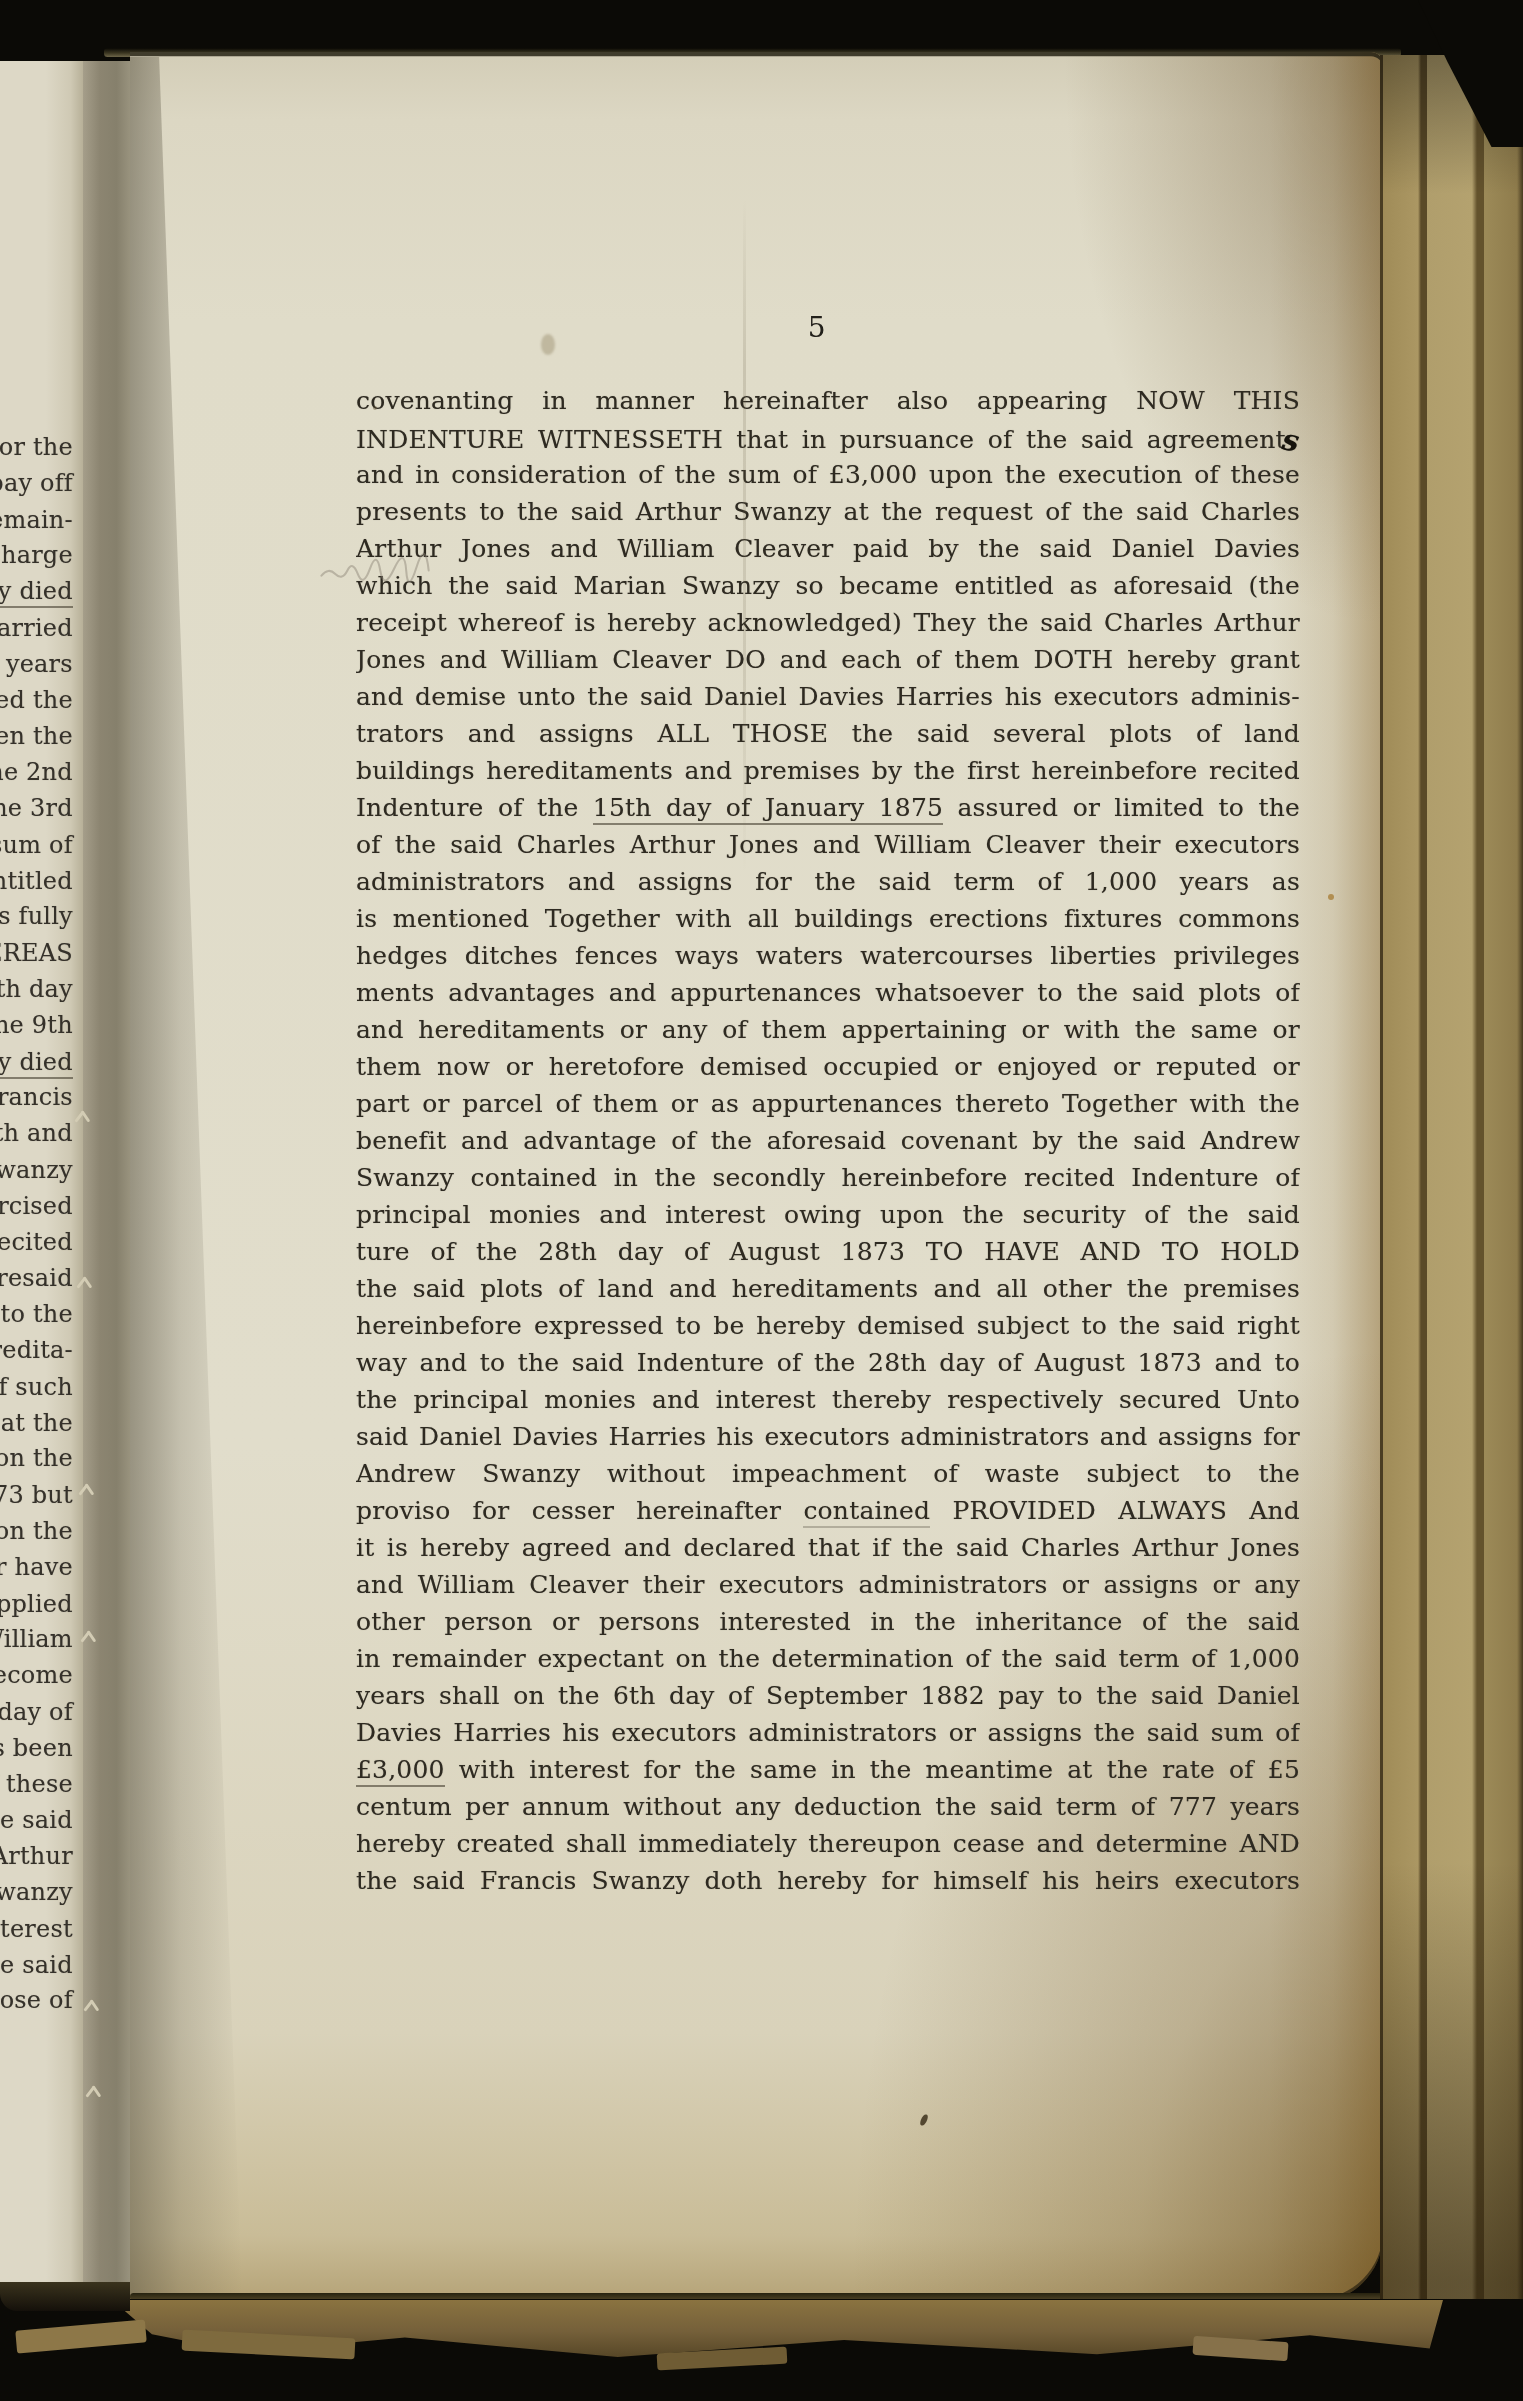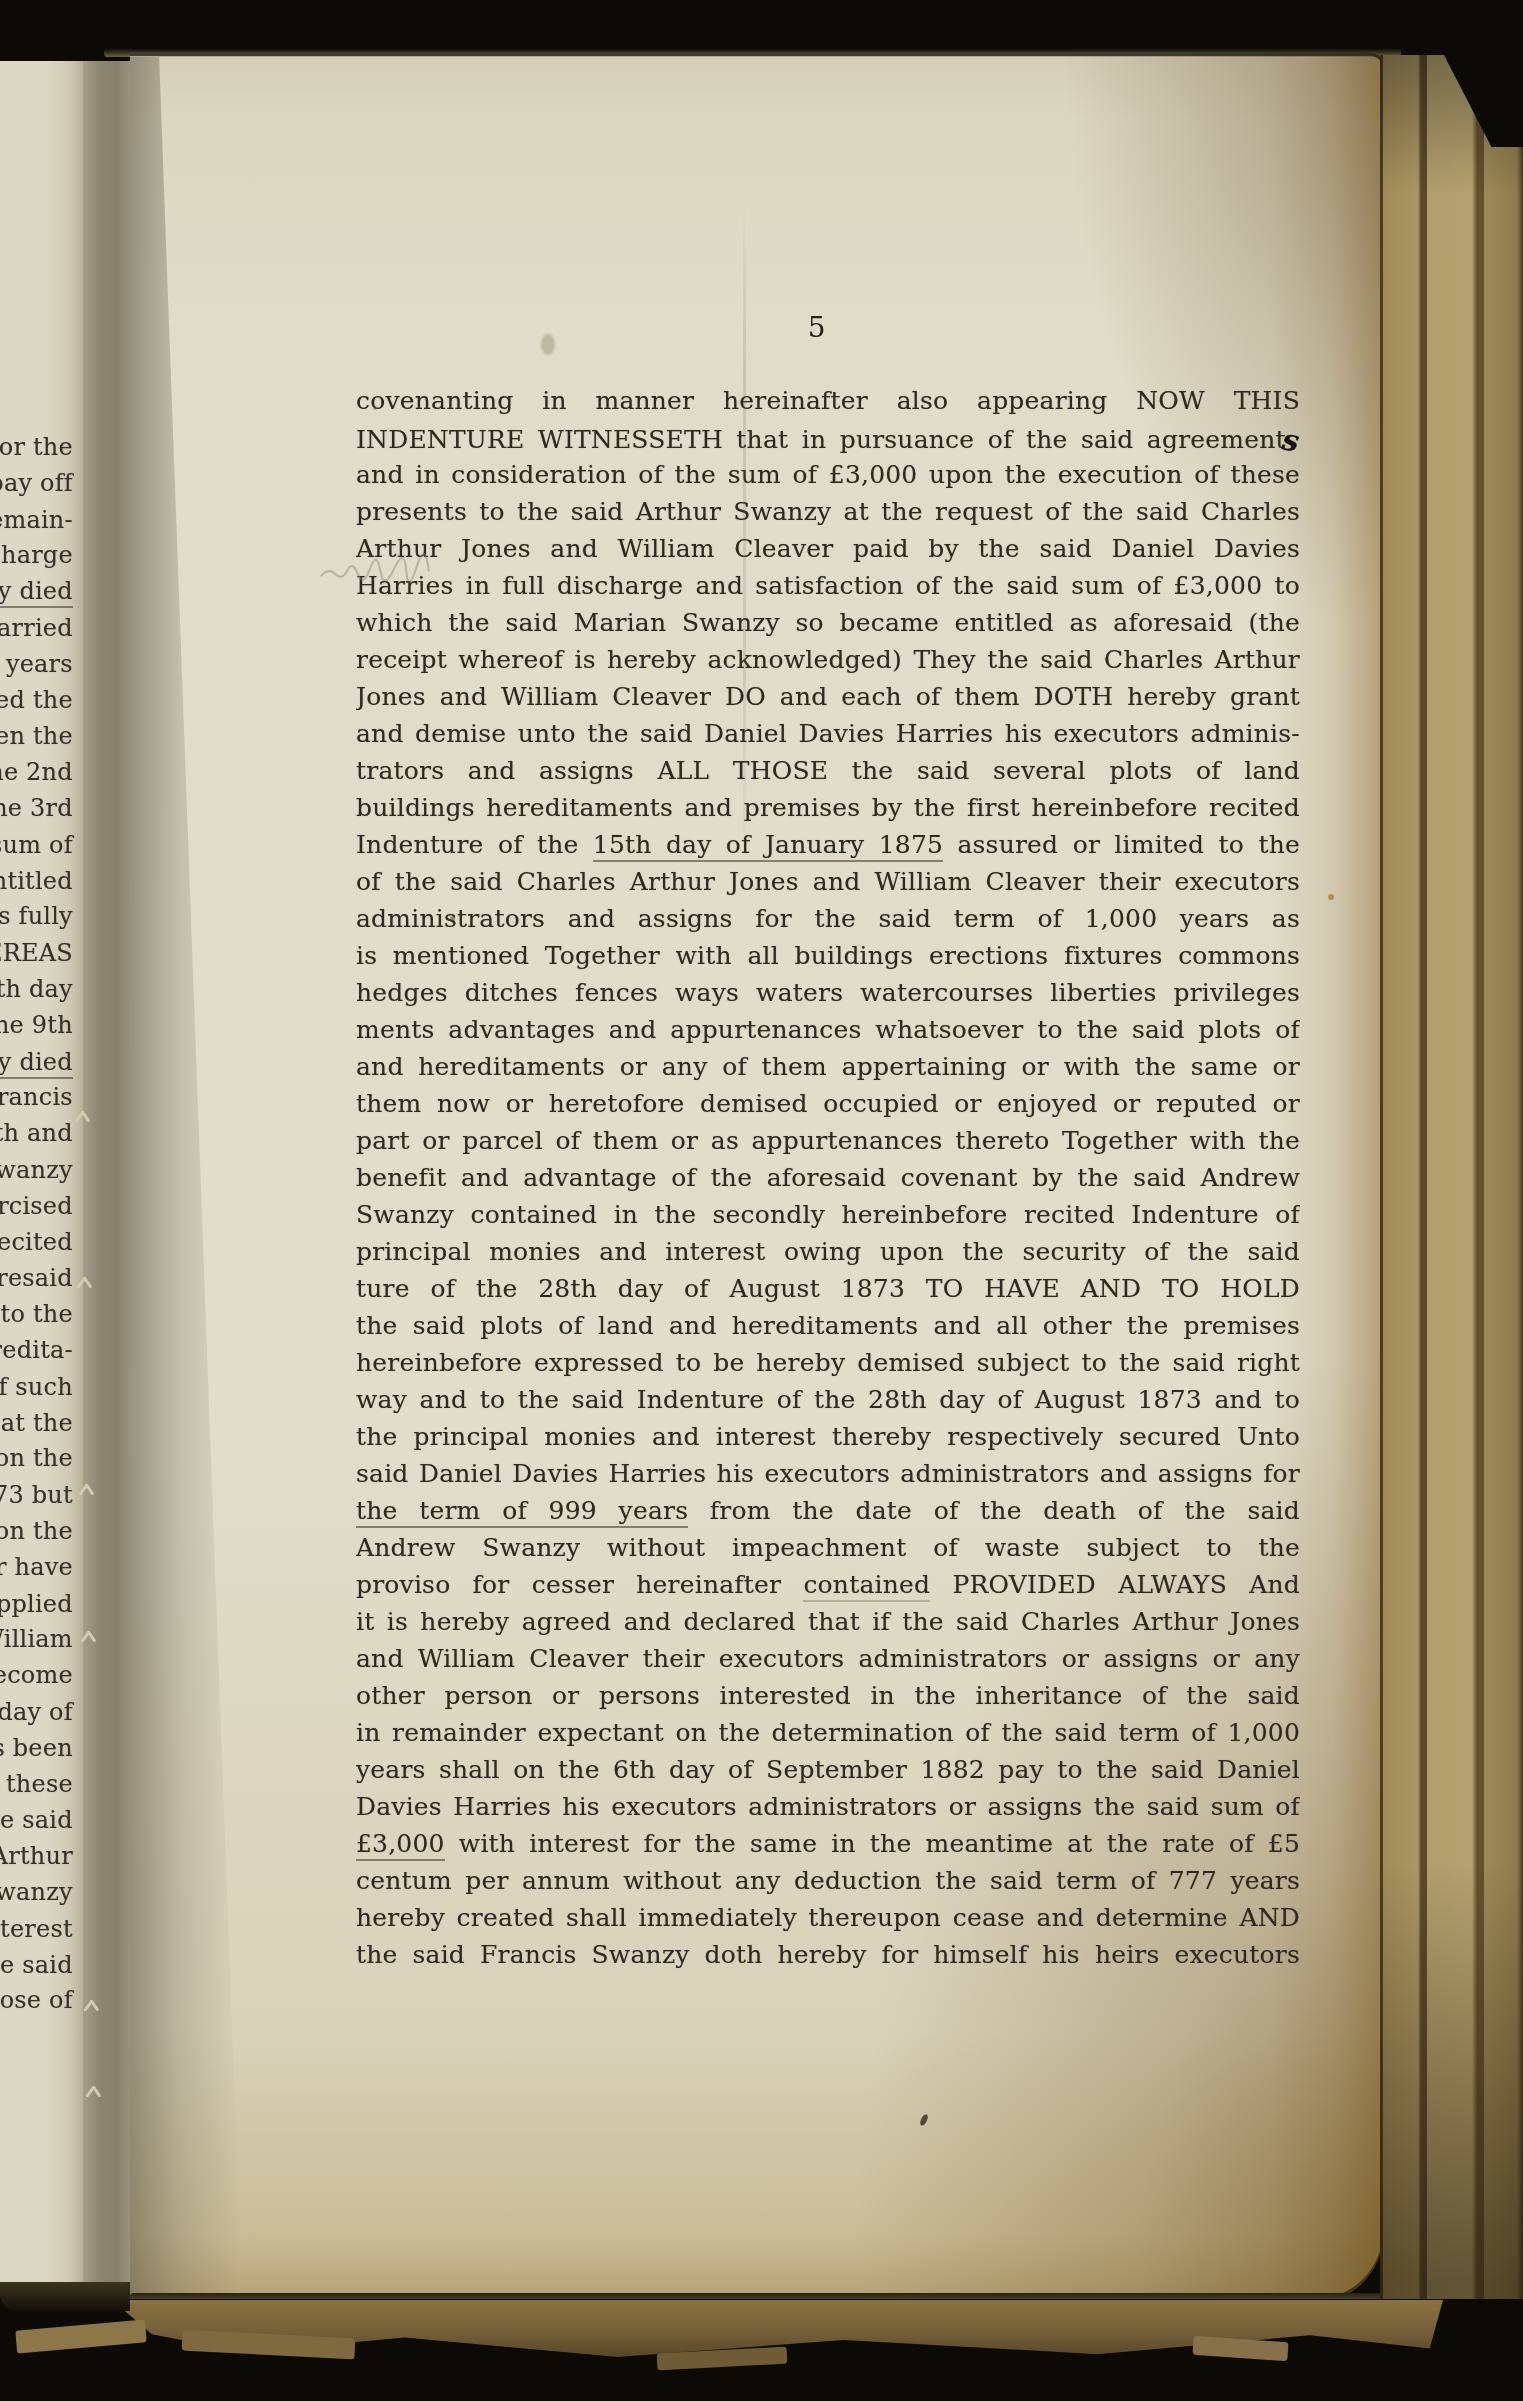--- a/index.html
+++ b/index.html
@@ -220,21 +220,20 @@
 <div class="stitch" style="left:83px;top:1999px;"></div>
 <div class="stitch" style="left:85px;top:2085px;"></div>
 
 <div class="page-number">5</div>
 <div class="text-block" id="text-block">
     <div class="text-line">covenanting in manner hereinafter also appearing NOW THIS</div>
     <div class="text-line">INDENTURE WITNESSETH that in pursuance of the said agreement<span class="ink-annotation">s</span></div>
     <div class="text-line">and in consideration of the sum of £3,000 upon the execution of these</div>
     <div class="text-line">presents to the said Arthur Swanzy at the request of the said Charles</div>
     <div class="text-line">Arthur Jones and William Cleaver paid by the said Daniel Davies</div>
-    <div class="text-line">Harries in full discharge and satisfaction of the said sum of £3,000 to</div>
     <div class="text-line">which the said Marian Swanzy so became entitled as aforesaid (the</div>
     <div class="text-line">receipt whereof is hereby acknowledged) They the said Charles Arthur</div>
     <div class="text-line">Jones and William Cleaver DO and each of them DOTH hereby grant</div>
     <div class="text-line">and demise unto the said Daniel Davies Harries his executors adminis-</div>
     <div class="text-line">trators and assigns ALL THOSE the said several plots of land messuages</div>
     <div class="text-line">buildings hereditaments and premises by the first hereinbefore recited</div>
     <div class="text-line">Indenture of the <span class="pencil-underline">15th day of January 1875</span> assured or limited to the use</div>
     <div class="text-line">of the said Charles Arthur Jones and William Cleaver their executors</div>
     <div class="text-line">administrators and assigns for the said term of 1,000 years as hereinbefore</div>
     <div class="text-line">is mentioned Together with all buildings erections fixtures commons</div>
@@ -245,21 +244,20 @@
     <div class="text-line">part or parcel of them or as appurtenances thereto Together with the full</div>
     <div class="text-line">benefit and advantage of the aforesaid covenant by the said Andrew</div>
     <div class="text-line">Swanzy contained in the secondly hereinbefore recited Indenture of the</div>
     <div class="text-line">principal monies and interest owing upon the security of the said Inden-</div>
     <div class="text-line">ture of the 28th day of August 1873 TO HAVE AND TO HOLD</div>
     <div class="text-line">the said plots of land and hereditaments and all other the premises</div>
     <div class="text-line">hereinbefore expressed to be hereby demised subject to the said right of</div>
     <div class="text-line">way and to the said Indenture of the 28th day of August 1873 and to</div>
     <div class="text-line">the principal monies and interest thereby respectively secured Unto the</div>
     <div class="text-line">said Daniel Davies Harries his executors administrators and assigns for</div>
-    <div class="text-line"><span class="pencil-underline">the term of 999 years</span> from the date of the death of the said</div>
     <div class="text-line">Andrew Swanzy without impeachment of waste subject to the</div>
     <div class="text-line">proviso for cesser hereinafter <span class="pencil-underline faint">contained</span> PROVIDED ALWAYS And</div>
     <div class="text-line">it is hereby agreed and declared that if the said Charles Arthur Jones</div>
     <div class="text-line">and William Cleaver their executors administrators or assigns or any</div>
     <div class="text-line">other person or persons interested in the inheritance of the said premises</div>
     <div class="text-line">in remainder expectant on the determination of the said term of 1,000</div>
     <div class="text-line">years shall on the 6th day of September 1882 pay to the said Daniel</div>
     <div class="text-line">Davies Harries his executors administrators or assigns the said sum of</div>
     <div class="text-line"><span class="pencil-underline">£3,000</span> with interest for the same in the meantime at the rate of £5 per</div>
     <div class="text-line">centum per annum without any deduction the said term of 777 years</div>

